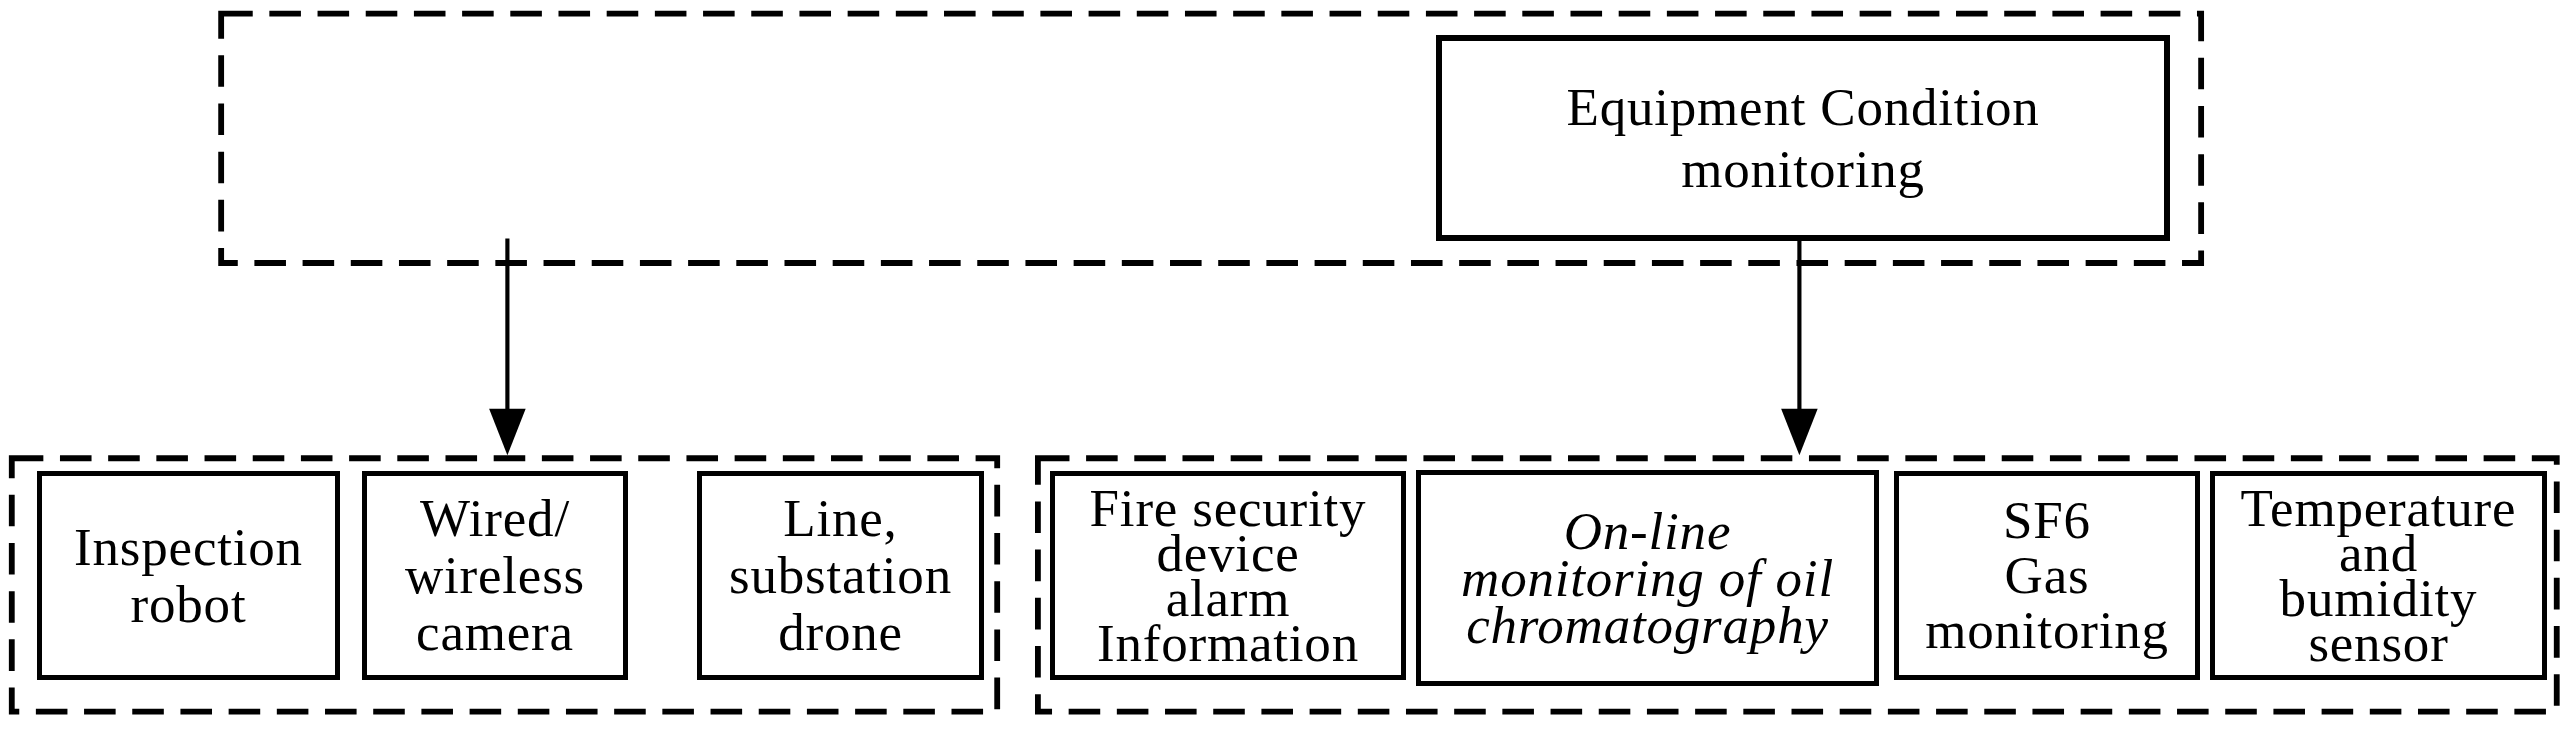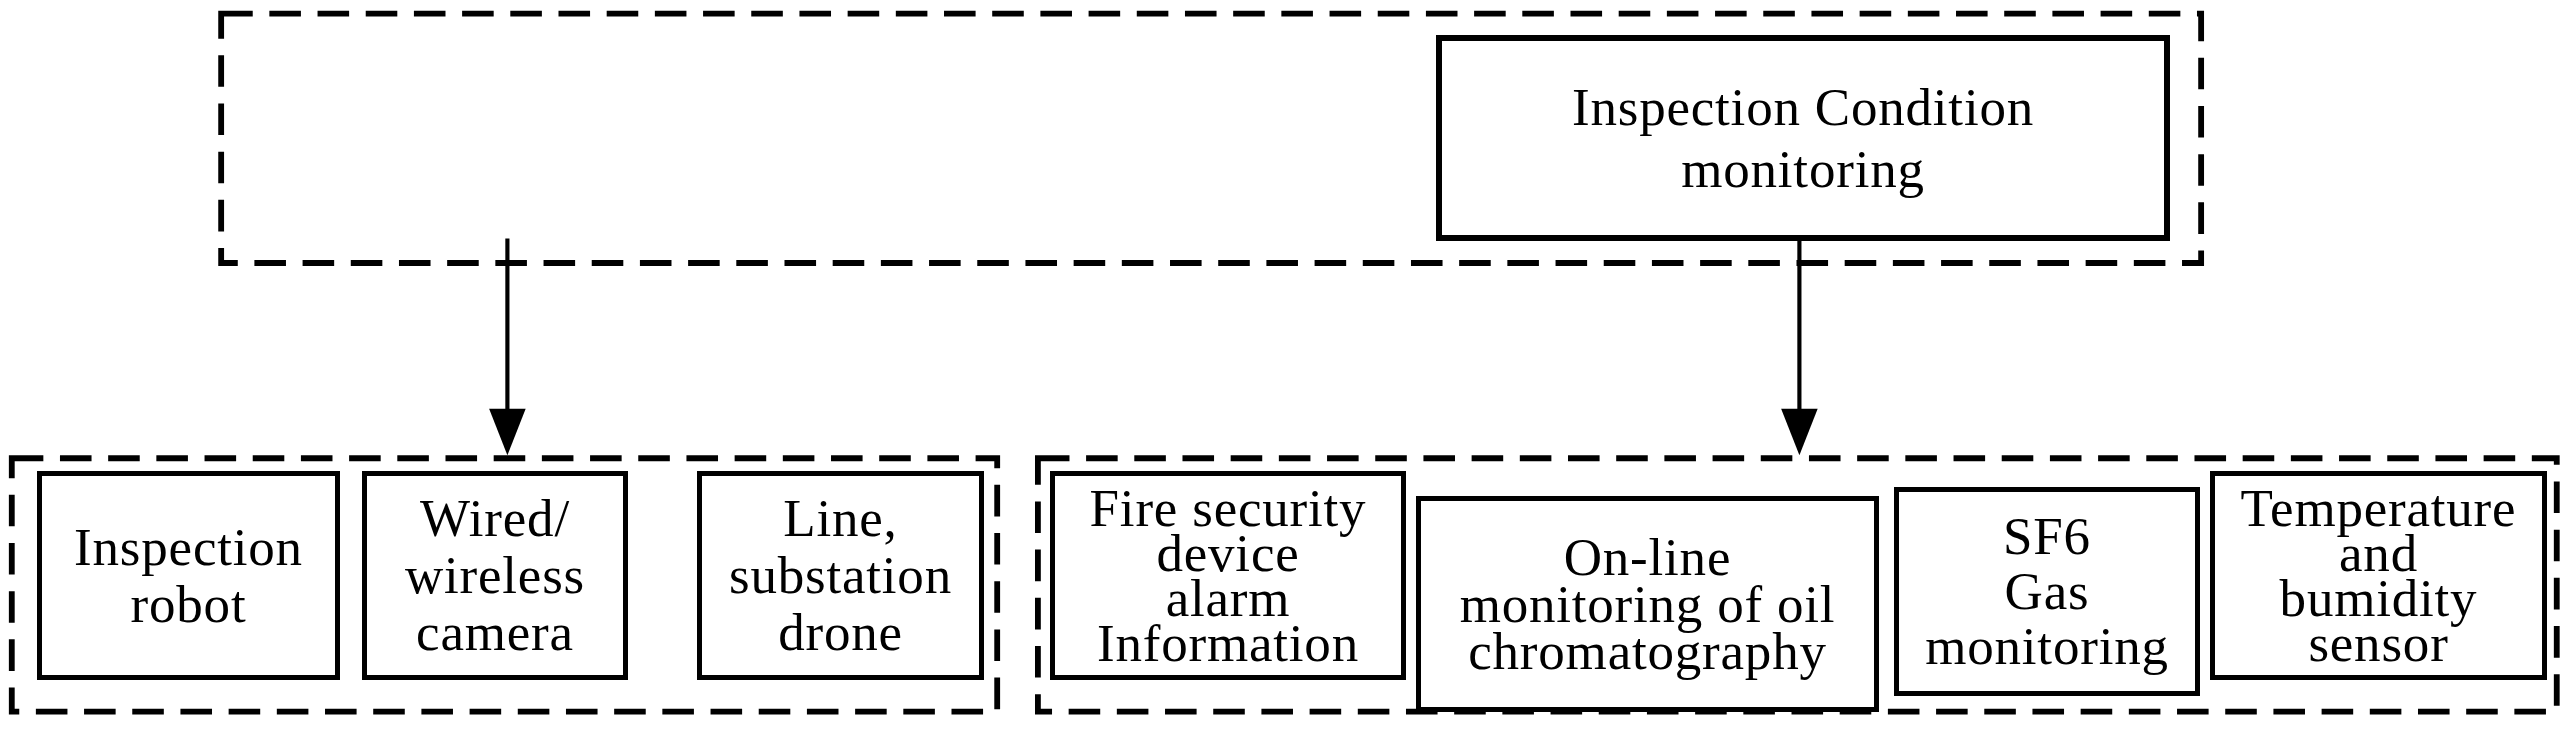--- a/index.html
+++ b/index.html
@@ -47,22 +47,22 @@
   .box-appearance { left: 272px; top: 39px;  width: 476px; height: 199px; }
   .box-condition  { left: 1436px; top: 35px; width: 734px; height: 206px; }
 
   
   .box-robot  { left: 37px;  top: 471px; width: 303px; height: 209px; }
   .box-camera { left: 362px; top: 471px; width: 266px; height: 209px; }
   .box-drone  { left: 697px; top: 471px; width: 287px; height: 209px; }
 
   
   .box-fire   { left: 1050px; top: 471px; width: 356px; height: 209px; }
-  .box-oil    { left: 1416px; top: 496px; width: 463px; height: 216px; }
-  .box-sf6    { left: 1894px; top: 471px; width: 306px; height: 209px; margin-top: 16px; }
+  .box-oil    { left: 1416px; top: 470px; width: 463px; height: 216px; font-style: italic; }
+  .box-sf6    { left: 1894px; top: 471px; width: 306px; height: 209px; }
   .box-temp   { left: 2210px; top: 471px; width: 337px; height: 209px; }
 </style>
 </head>
 <body>
 
 <div class="canvas">
 
   <svg class="wires" viewBox="0 0 3099 881">
 
     <rect x="265.5" y="16.5" width="2383" height="300" fill="none" stroke="#000000" stroke-width="7" stroke-dasharray="38 20"></rect>
@@ -77,21 +77,21 @@
     </g>
 
     <g>
       <line x1="2165" y1="290" x2="2165" y2="496" stroke="#000000" stroke-width="5"></line>
       <polygon points="2143,492 2187,492 2165,548" fill="#000000"></polygon>
     </g>
   </svg>
 
 
   <div class="node lh75 box-condition">
-    <span>Inspection Condition
+    <span>Equipment Condition
 monitoring</span>
   </div>
 
   <div class="node thin lh69 box-robot">
     <span>Inspection
 robot</span>
   </div>
 
   <div class="node thin lh69 box-camera">
     <span>Wired/

